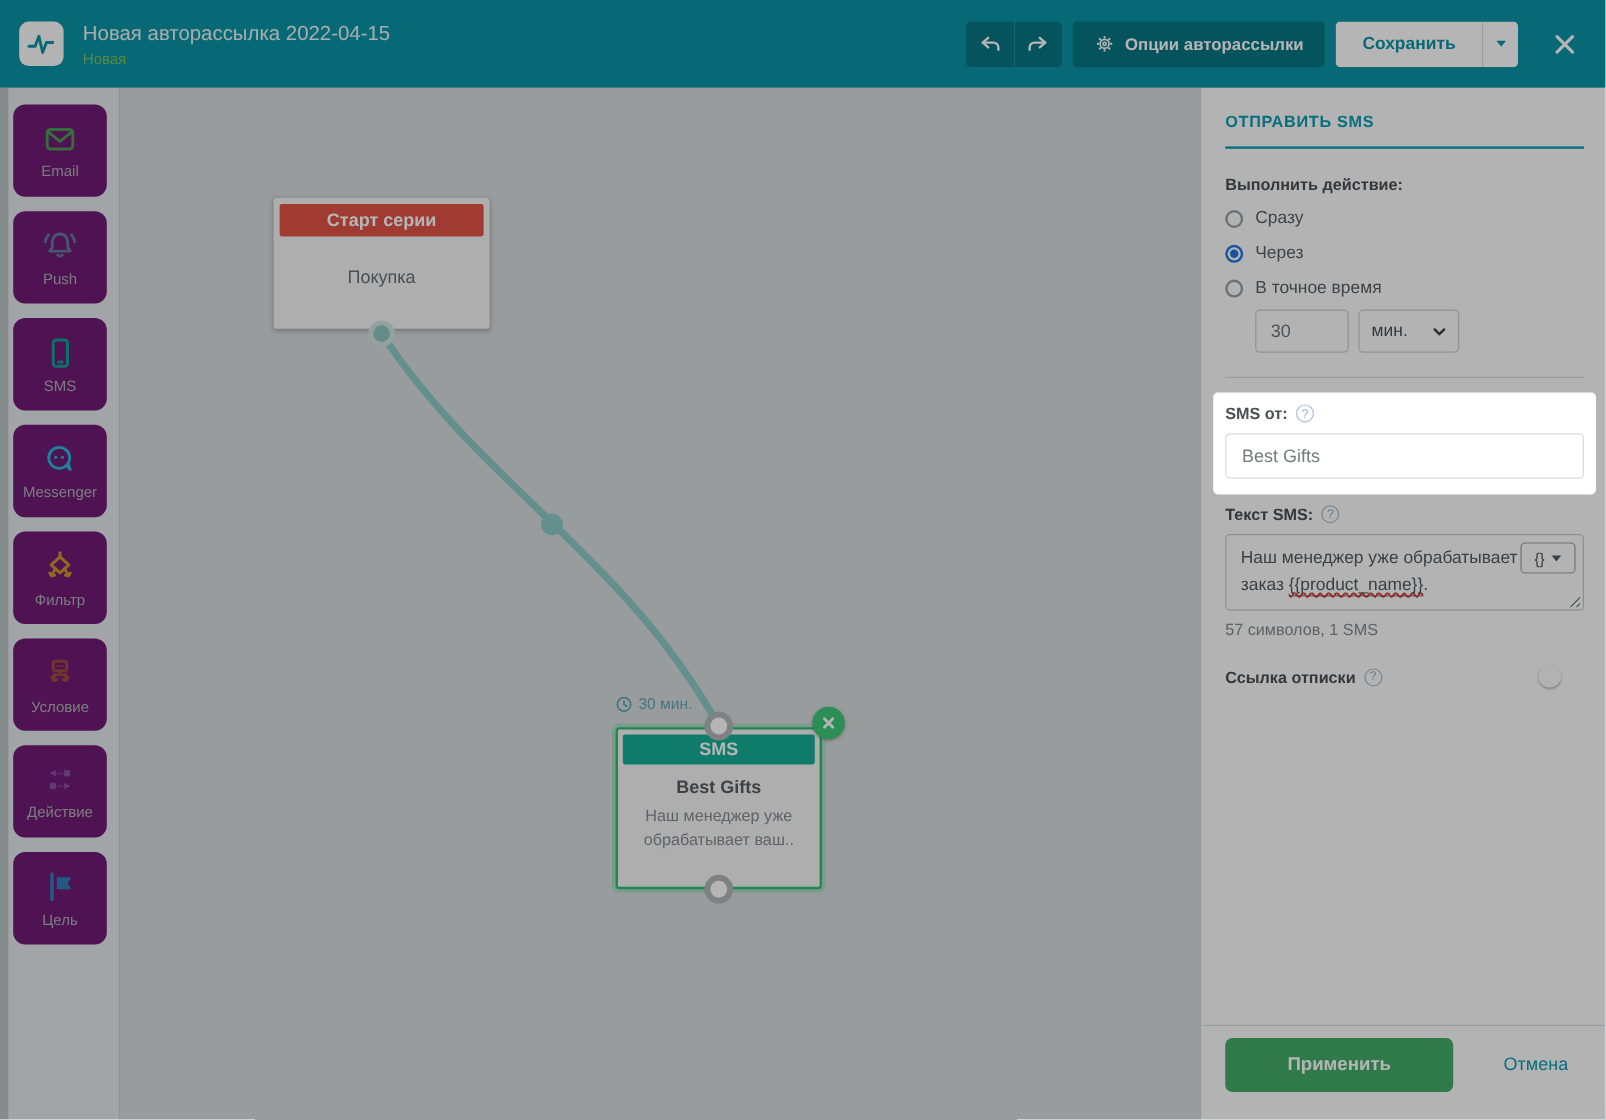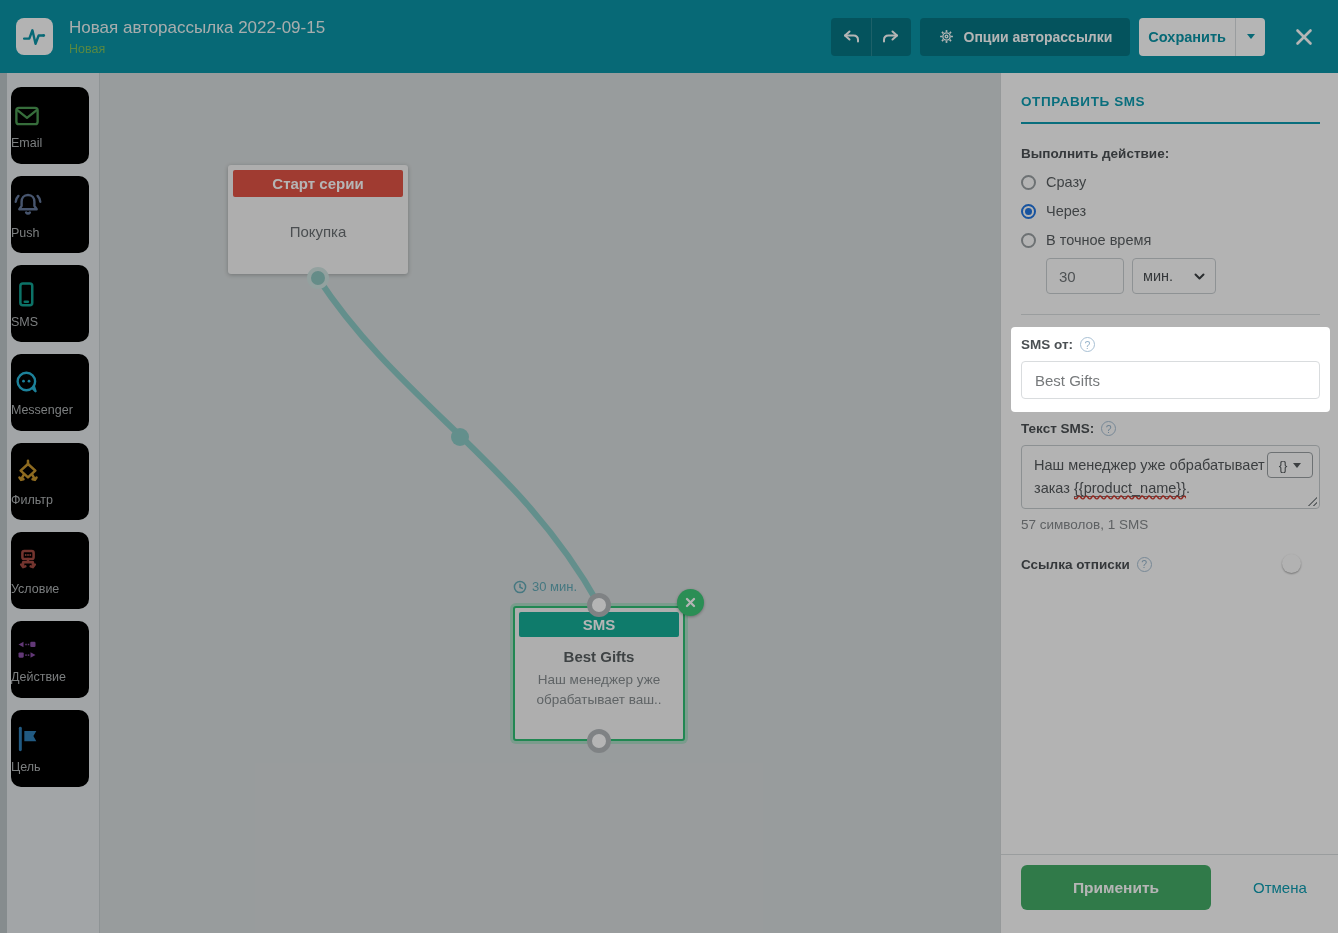--- a/index.html
+++ b/index.html
@@ -20,34 +20,34 @@
   .header-right { margin-left:auto; display:flex; align-items:center; gap:9px; }
   .icon-btn-group { display:flex; border-radius:4px; overflow:hidden; }
   .icon-btn { width:40px; height:38px; background:#067684; border:none; cursor:pointer;
               display:flex; align-items:center; justify-content:center; }
   .icon-btn + .icon-btn { border-left:1px solid rgba(255,255,255,0.14); }
   .options-btn { height:38px; background:#067684; color:#fff; font-weight:bold; font-size:14px;
                  border:none; border-radius:4px; padding:0 18px; display:flex; gap:9px;
                  align-items:center; cursor:pointer; font-family:inherit; }
   .save-split { display:flex; height:38px; border-radius:4px; overflow:hidden; }
   .save-main { background:#fff; color:#0a94a6; font-weight:bold; font-size:14.5px; border:none;
-               padding:0 9px; cursor:pointer; font-family:inherit; }
+               padding:0 22px; cursor:pointer; font-family:inherit; }
   .save-caret { background:#fff; border:none; border-left:1px solid #d9dee0; width:30px;
                 display:flex; align-items:center; justify-content:center; cursor:pointer; }
   .caret-down { width:0; height:0; border-left:4px solid transparent; border-right:4px solid transparent;
                 border-top:5px solid #0a94a6; }
   .close-btn { background:none; border:none; margin-left:12px; width:36px; cursor:pointer;
                display:flex; align-items:center; justify-content:center; }
 
   
   .sidebar { position:absolute; top:73px; left:0; bottom:0; width:100px; background:#e4e9eb;
              border-right:1px solid #c9cfd2; padding:14px 0 0 11px; }
   .scroll-strip { position:absolute; left:0; top:0; bottom:0; width:7px; background:#bdc5c9; }
-  .tile { width:78px; height:77px; margin-bottom:12px; background:#000000; border-radius:10px;
-          display:flex; flex-direction:column; justify-content:center;
+  .tile { width:78px; height:77px; margin-bottom:12px; background:#701a75; border-radius:10px;
+          display:flex; flex-direction:column; align-items:center; justify-content:center;
           gap:5px; cursor:grab; }
   .tile-label { font-size:12.5px; color:#aeb2b4; }
   .ic { display:block; }
   .ic-email   { color:#4c9a53; }
   .ic-push    { color:#64789c; }
   .ic-sms     { color:#12a192; }
   .ic-msgr    { color:#28b6d9; }
   .ic-viber   { color:#7d5bb5; }
   .ic-filter  { color:#c9972e; }
   .ic-cond    { color:#a34a42; }
@@ -141,21 +141,21 @@
 <div class="app">
 
   <div class="topbar">
     <div class="logo">
       <svg width="27" height="27" viewBox="0 0 26 26" fill="none" stroke="#0a94a6" stroke-width="2.3" stroke-linecap="round" stroke-linejoin="round">
         <polyline points="3,15 8,15 11,7 14,20 17,12 20.5,12"></polyline>
         <circle cx="21.8" cy="12" r="1.4" fill="#0a94a6" stroke="none"></circle>
       </svg>
     </div>
     <div class="titles">
-      <div class="wf-title">Новая авторассылка 2022-09-15</div>
+      <div class="wf-title">Новая авторассылка 2022-04-15</div>
       <div class="wf-status">Новая</div>
     </div>
     <div class="header-right">
       <div class="icon-btn-group">
         <button class="icon-btn">
           <svg width="20" height="19" viewBox="0 0 20 19" fill="none" stroke="#fff" stroke-width="2" stroke-linecap="round" stroke-linejoin="round">
             <polyline points="8.5,4.5 4,8.5 8.5,12.5"></polyline>
             <path d="M4 8.5 H12.5 C15.5 8.5 17 10.5 17 13 V14.5"></path>
           </svg>
         </button>

